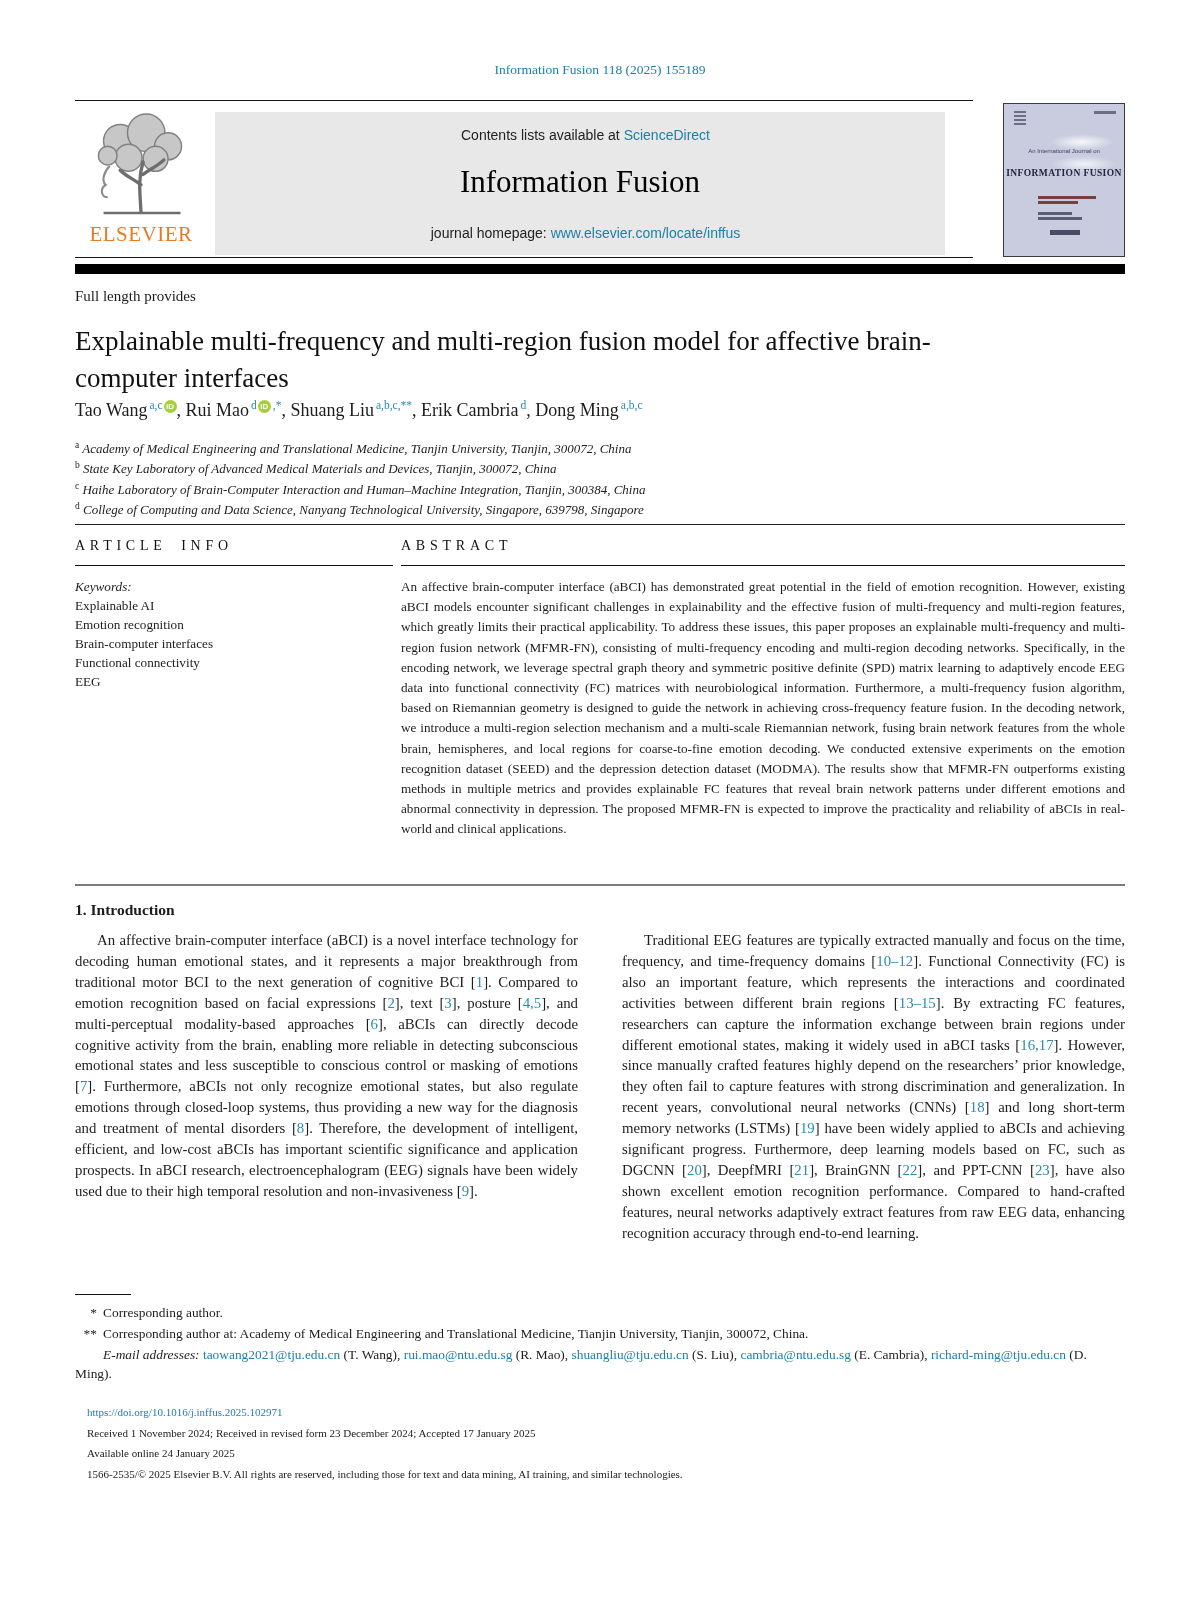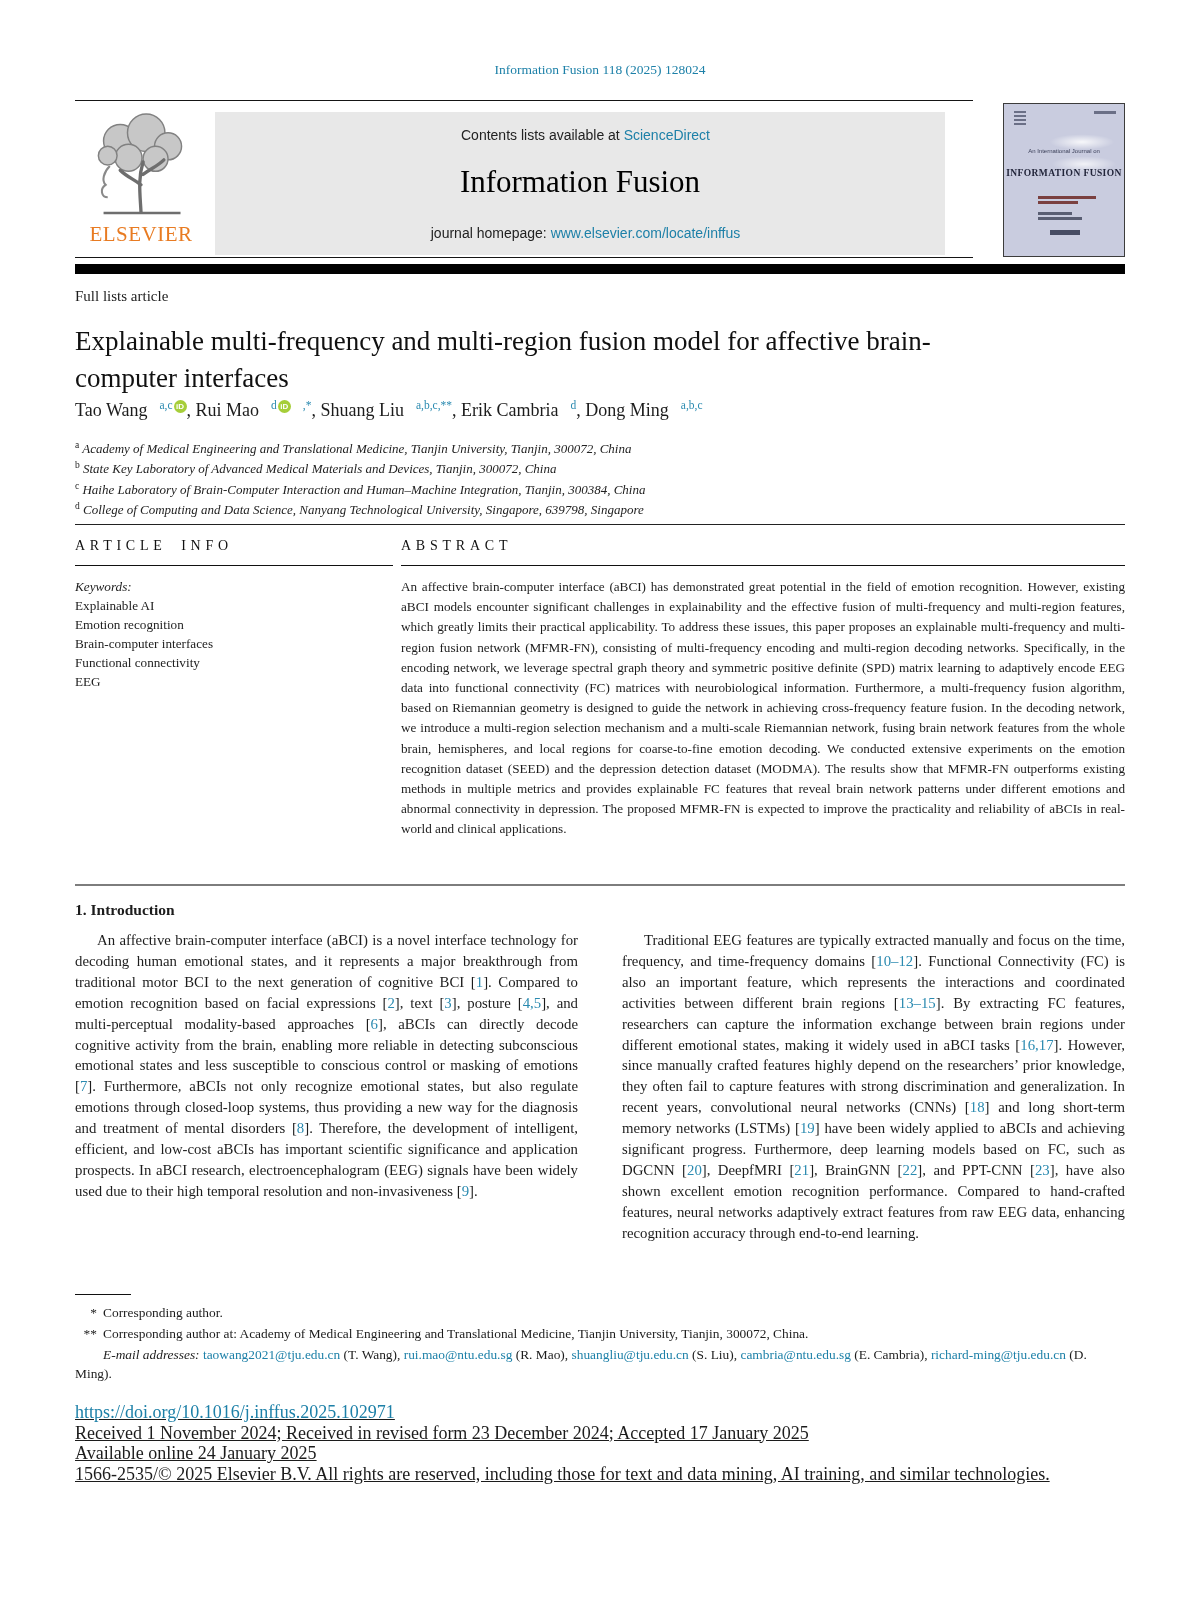--- a/index.html
+++ b/index.html
@@ -49,21 +49,21 @@
   .cover-l3{top:108px;width:34px;}
   .cover-l4{top:113px;width:44px;}
   .cover-badge{position:absolute;top:126px;left:46px;width:30px;height:5px;background:#474c63;}
   .cover-diag{position:absolute;bottom:2px;right:-14px;width:72px;height:1px;background:#555a70;transform:rotate(-55deg);transform-origin:right bottom;}
 
   
   .article-type{position:absolute;top:288px;left:75px;font-size:15px;}
   .article-title{position:absolute;top:323px;left:75px;width:950px;
     font-size:27px;line-height:37px;color:#101010;}
   .author-line{position:absolute;top:399px;left:75px;width:1050px;font-size:18px;}
-  .author .a-sup{color:#2a8ab0;font-size:11.5px;margin-left:12px;}
+  .author .a-sup{color:#2a8ab0;font-size:11.5px;margin-left:2px;}
   .orcid{display:inline-block;width:13px;height:13px;border-radius:50%;background:#a6ce39;
     color:#fff;font-family:"Liberation Sans",sans-serif;font-size:8px;font-weight:bold;
     text-align:center;line-height:13px;vertical-align:super;margin-left:1px;}
   .affil-list{position:absolute;top:437px;left:75px;width:1050px;
     font-size:13px;line-height:17px;font-style:italic;color:#222;}
   .affil .af-sup{font-size:9.5px;font-style:normal;}
 
   .rule-full{position:absolute;top:524px;left:75px;width:1050px;border-top:1.3px solid #222;}
 
   
@@ -86,28 +86,28 @@
 
   
   .footnotes{position:absolute;top:1294px;left:75px;width:1050px;font-size:13.4px;line-height:19px;}
   .fn-divider{width:56px;border-top:1.4px solid #111;margin-bottom:8px;}
   .fn-line{margin:0 0 2px 0;}
   .fn-mark{display:inline-block;width:22px;text-align:right;margin-right:6px;}
   .email-line{margin-top:1px;}
   .email-line .para{margin:0;text-indent:28px;}
 
   
-  .footer{position:absolute;top:1402px;left:75px;width:1050px;font-size:18px;line-height:20.5px;text-decoration:underline;}
+  .footer{position:absolute;top:1402px;left:87px;width:1050px;font-size:11px;line-height:20.5px;}
 </style>
 </head>
 <body>
 
 <div class="page">
 
-  <div class="top-cite">Information Fusion 118 (2025) 128024</div>
+  <div class="top-cite">Information Fusion 118 (2025) 155189</div>
 
   <div class="masthead">
     <div class="mh-topline"></div>
 
     <div class="logo-block">
       <span>
         <svg width="104" height="104" viewBox="0 0 100 100">
           <g fill="#c7c7c7" stroke="#818181" stroke-width="1.4">
             <circle cx="30" cy="28" r="16"></circle>
             <circle cx="55" cy="20" r="18"></circle>
@@ -144,21 +144,21 @@
       <div class="cover-l3"></div>
       <div class="cover-l4"></div>
       <div class="cover-badge"></div>
       <div class="cover-diag"></div>
     </div>
 
     <div class="mh-bottomline"></div>
     <div class="mh-bar"></div>
   </div>
 
-  <div class="article-type">Full lists article</div>
+  <div class="article-type">Full length provides</div>
 
   <h1 class="article-title" style="font-weight:normal;margin:0;">Explainable multi-frequency and multi-region fusion model for affective brain-computer interfaces</h1>
 
   <div class="author-line"><span class="author"><span class="a-name">Tao Wang</span><sup class="a-sup">a,c</sup><span class="orcid">iD</span><span class="a-sep">, </span></span><span class="author"><span class="a-name">Rui Mao</span><sup class="a-sup">d</sup><span class="orcid">iD</span><sup class="a-sup">,*</sup><span class="a-sep">, </span></span><span class="author"><span class="a-name">Shuang Liu</span><sup class="a-sup">a,b,c,**</sup><span class="a-sep">, </span></span><span class="author"><span class="a-name">Erik Cambria</span><sup class="a-sup">d</sup><span class="a-sep">, </span></span><span class="author"><span class="a-name">Dong Ming</span><sup class="a-sup">a,b,c</sup></span></div>
 
   <div class="affil-list">
       <div class="affil"><sup class="af-sup">a</sup><span class="af-text"> Academy of Medical Engineering and Translational Medicine, Tianjin University, Tianjin, 300072, China</span></div>
       <div class="affil"><sup class="af-sup">b</sup><span class="af-text"> State Key Laboratory of Advanced Medical Materials and Devices, Tianjin, 300072, China</span></div>
       <div class="affil"><sup class="af-sup">c</sup><span class="af-text"> Haihe Laboratory of Brain-Computer Interaction and Human–Machine Integration, Tianjin, 300384, China</span></div>
       <div class="affil"><sup class="af-sup">d</sup><span class="af-text"> College of Computing and Data Science, Nanyang Technological University, Singapore, 639798, Singapore</span></div>

